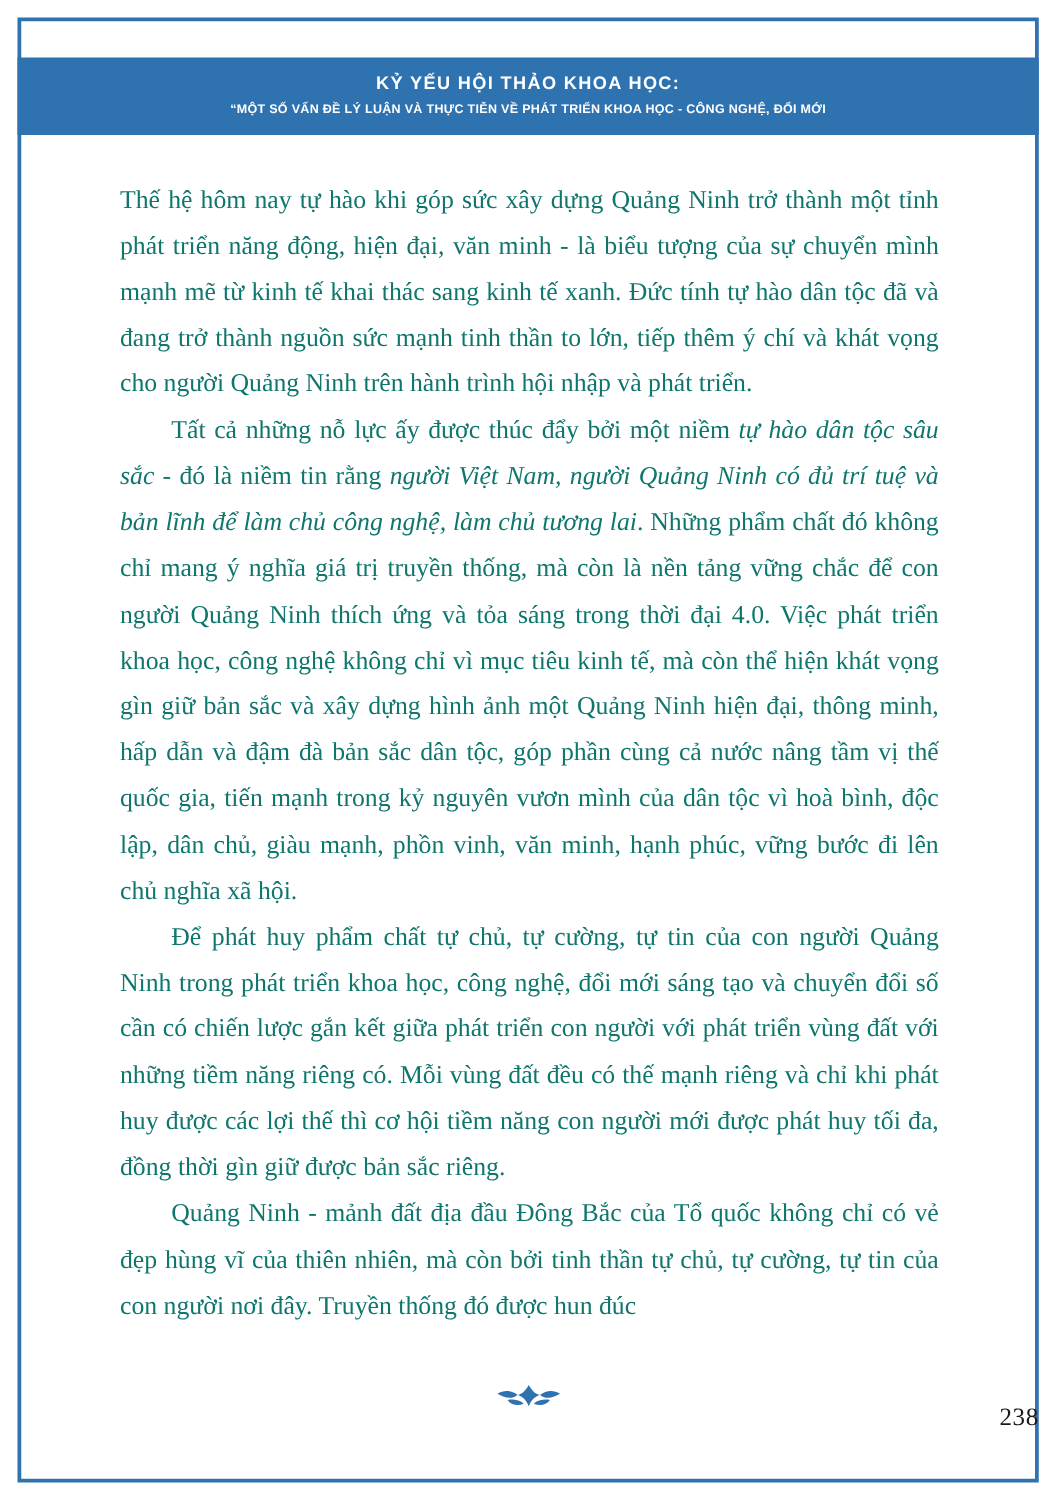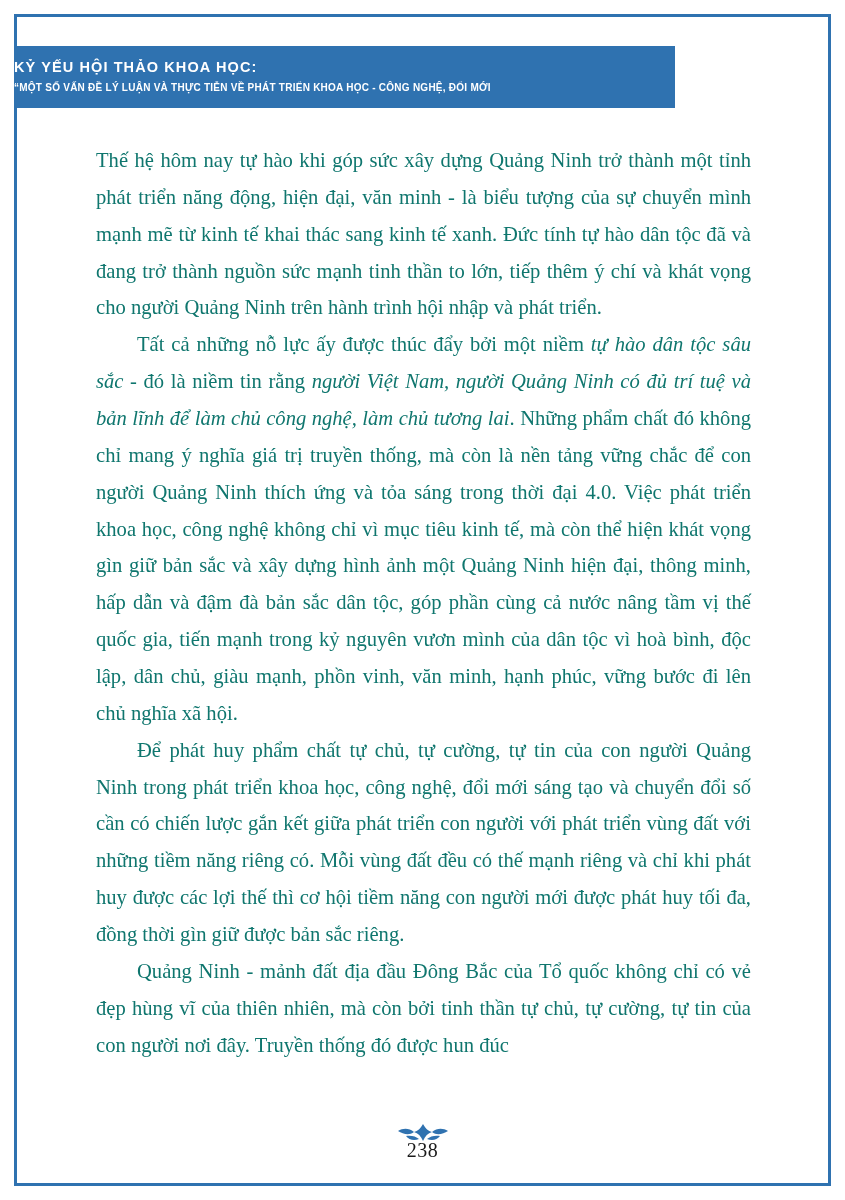--- a/index.html
+++ b/index.html
@@ -33,25 +33,25 @@
     width: 817px;
     height: 1172px;
     box-sizing: border-box;
   }
 
   
   .header-banner {
     position: absolute;
     left: 0;
     top: 32px;
-    width: 661px;
+    width: 817px;
     background: #2f72b0;
     padding: 11px 0 13px 0;
     box-sizing: border-box;
-    text-align: left;
+    text-align: center;
   }
   .header-line {
     color: #ffffff;
     font-family: "Liberation Sans", sans-serif;
     font-weight: bold;
     letter-spacing: 0.4px;
     line-height: 1.42;
   }
   .header-line-1 {
     font-size: 14.5px;
@@ -84,23 +84,23 @@
     text-indent: 41px;
   }
   p.para em {
     font-style: italic;
   }
 
   
   .footer {
     position: absolute;
     left: 0;
-    bottom: 24px;
+    bottom: 40px;
     width: 817px;
-    text-align: center;
+    text-align: right;
   }
   .footer-ornament {
     display: block;
     margin: 0 auto -6px auto;
     width: 62px;
     height: 24px;
   }
   .page-number {
     font-family: "Liberation Serif", serif;
     font-size: 20px;

